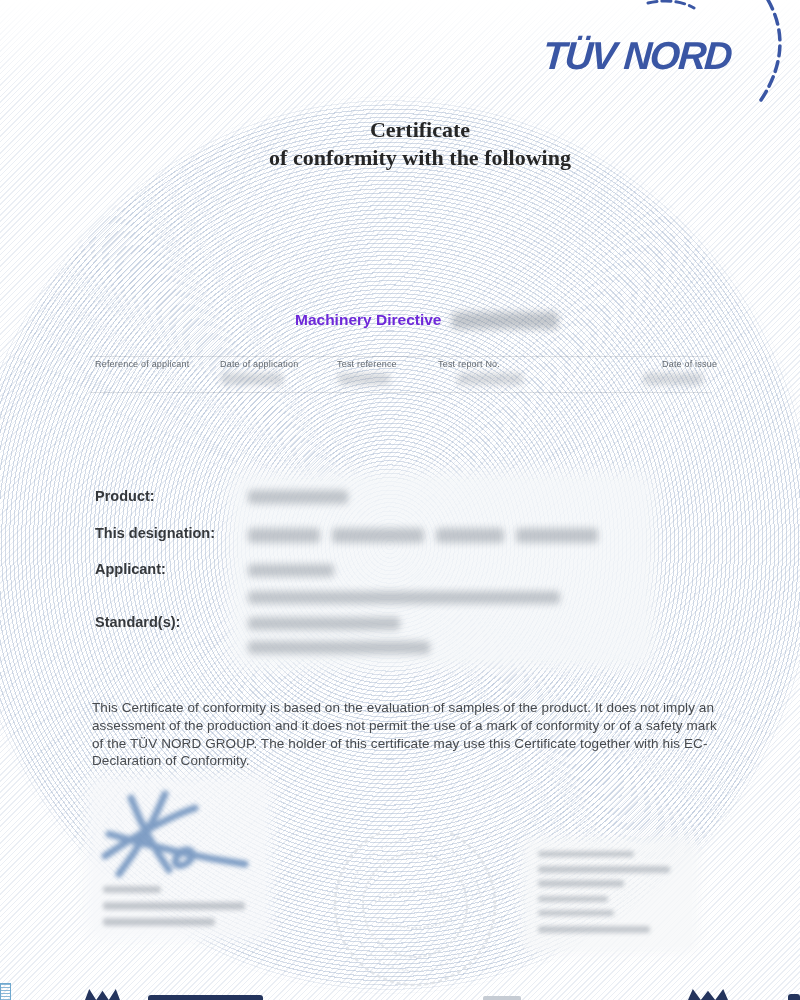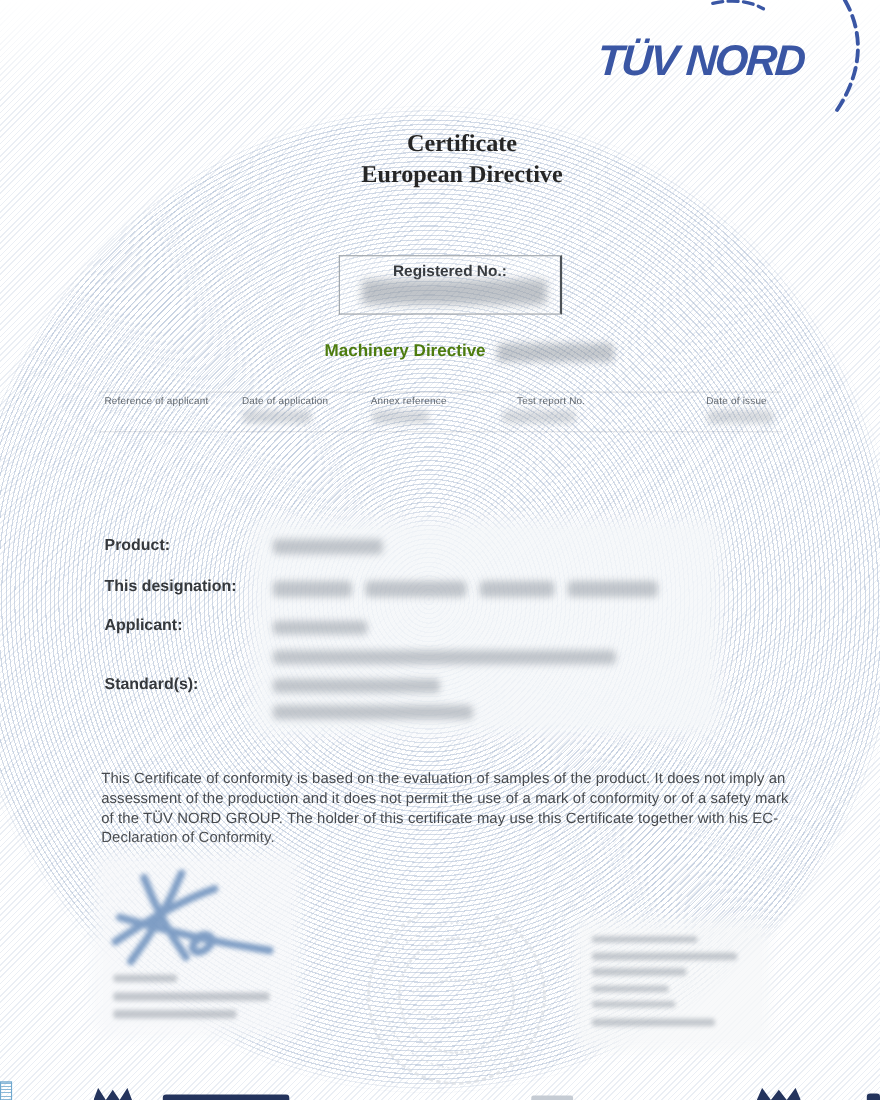--- a/index.html
+++ b/index.html
@@ -31,26 +31,26 @@
 
   
   .reg-box{position:absolute;left:308px;top:232px;width:200px;height:52px;
     border:1px solid #9aa0a6;border-right:2px solid #4c5156;background:rgba(255,255,255,0.25);}
   .reg-label{margin-top:5px;text-align:center;font-weight:bold;font-size:14px;color:#36393d;}
   .redact{position:absolute;background:#8d949d;opacity:.5;border-radius:4px;filter:blur(3.5px);}
   .redact.light{background:#aab0b8;opacity:.45;filter:blur(3px);}
   .reg-redact{left:20px;top:21px;width:168px;height:23px;position:absolute;background:#8d949d;opacity:.55;border-radius:4px;filter:blur(4px);}
 
   
-  .directive{position:absolute;left:295px;top:311px;font-weight:bold;font-size:15.5px;color:#4d7c0f;}
+  .directive{position:absolute;left:295px;top:311px;font-weight:bold;font-size:15.5px;color:#6d28d9;}
   .directive-redact{left:452px;top:312px;width:106px;height:17px;}
 
   
   .meta{position:absolute;top:359px;font-size:9px;color:#62686f;letter-spacing:.2px;text-align:right;}
-  .m0{left:95px;} .m1{left:220px;} .m2{left:337px;} .m3{left:438px;margin-left:32px;} .m4{left:642px;}
+  .m0{left:95px;} .m1{left:220px;} .m2{left:337px;} .m3{left:438px;} .m4{left:642px;padding-left:20px;}
   .meta-rule{position:absolute;left:90px;width:620px;height:0;border-top:1px solid rgba(90,100,115,0.18);}
   .v0{left:221px;top:373px;width:62px;height:12px;}
   .v1{left:338px;top:373px;width:52px;height:12px;}
   .v2{left:457px;top:373px;width:66px;height:12px;}
   .v3{left:643px;top:373px;width:60px;height:12px;}
 
   
   .para{position:absolute;color:#46494d;font-size:13.5px;line-height:1.32;letter-spacing:.1px;}
   .certify{left:92px;top:401px;width:632px;}
   .disclaimer{left:92px;top:699px;width:636px;}
@@ -93,35 +93,31 @@
   <div class="bg-topfade"></div>
 
   <div class="logo" style="color:#3a56a4">TÜV NORD</div>
   <svg class="logo-arcs" width="240" height="140" viewBox="0 0 240 140">
     <path d="M 88 3 C 106 -1 122 1 134 8" fill="none" stroke="#3a56a4" stroke-width="3" stroke-dasharray="9 5" stroke-linecap="round"></path>
     <path d="M 208 0 C 224 28 226 62 201 100" fill="none" stroke="#3a56a4" stroke-width="3.5" stroke-dasharray="10 6" stroke-linecap="round"></path>
   </svg>
 
   <div class="title">
     <div class="t-line">Certificate</div>
-    <div class="t-line">European Directive</div>
+    <div class="t-line">of conformity with the following</div>
   </div>
 
-  <div class="reg-box">
-    <div class="reg-label">Registered No.:</div>
-    <div class="reg-redact"></div>
-  </div>
 
   <div class="directive">Machinery Directive</div>
   <div class="redact directive-redact"></div>
 
   <div class="meta-rule" style="top:356px"></div>
   <div class="meta m0">Reference of applicant</div>
   <div class="meta m1">Date of application</div>
-  <div class="meta m2">Annex reference</div>
+  <div class="meta m2">Test reference</div>
   <div class="meta m3">Test report No.</div>
   <div class="meta m4">Date of issue</div>
   <div class="redact light v0"></div>
   <div class="redact light v1"></div>
   <div class="redact light v2"></div>
   <div class="redact light v3"></div>
   <div class="meta-rule" style="top:392px"></div>
 
 
   <div class="fld f0">Product:</div>

